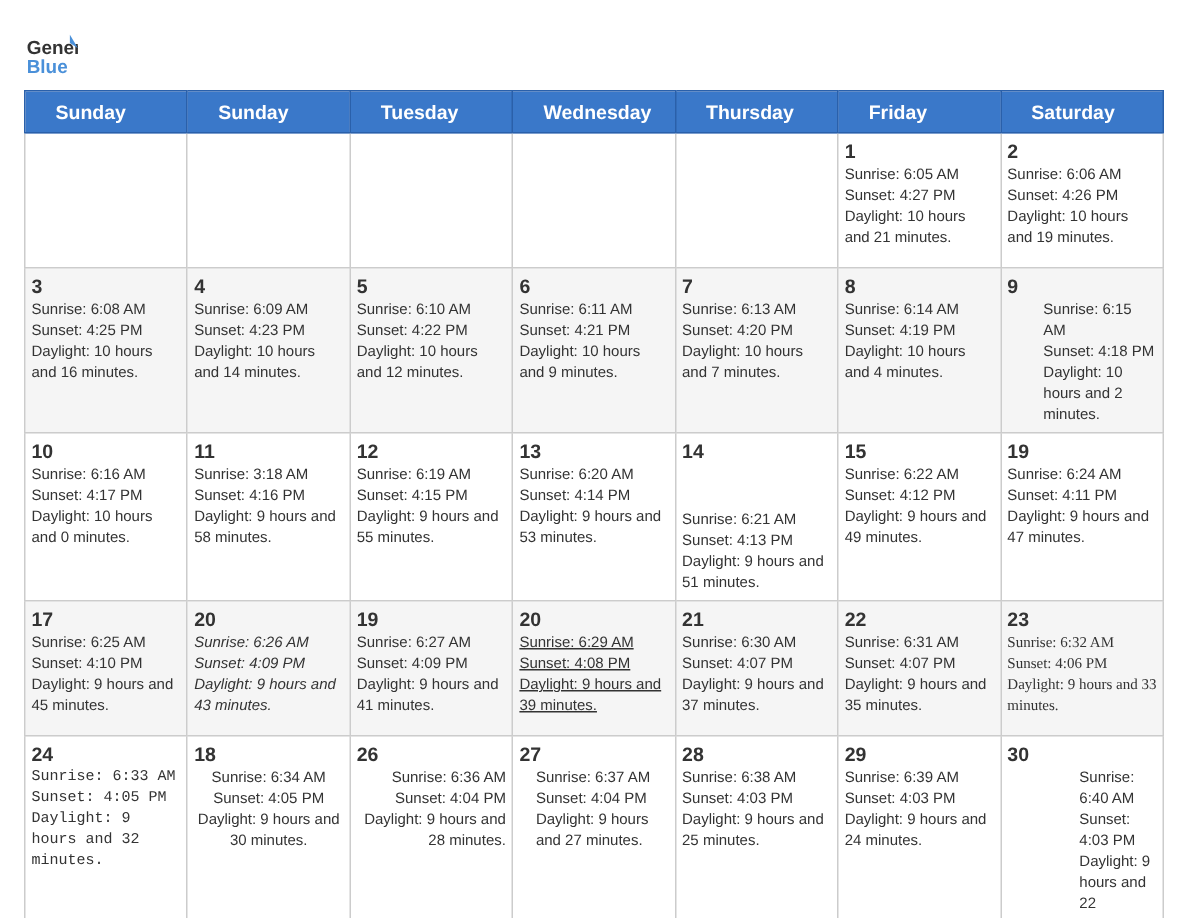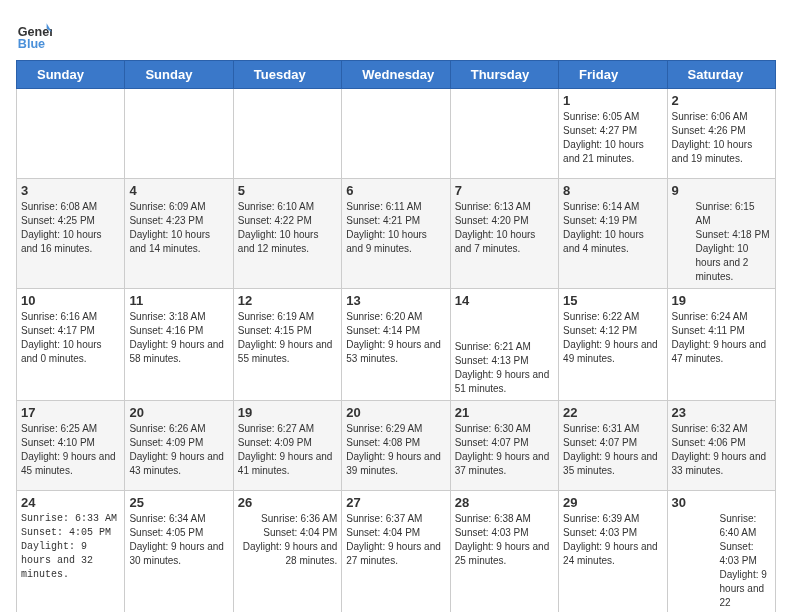--- a/index.html
+++ b/index.html
@@ -217,77 +217,77 @@
       </tr>
       <tr>
         <td class="alt-row">
           <div class="day-number">17</div>
           <div class="day-info" style="white-space: pre-line;">Sunrise: 6:25 AM
 Sunset: 4:10 PM
 Daylight: 9 hours and 45 minutes.</div>
         </td>
         <td class="alt-row">
           <div class="day-number">20</div>
-          <div class="day-info" style="white-space: pre-line;">Sunrise: 6:26 AM
+          <div class="day-info" style="white-space: pre-line; font-style: italic;">Sunrise: 6:26 AM
 Sunset: 4:09 PM
 Daylight: 9 hours and 43 minutes.</div>
         </td>
         <td class="alt-row">
           <div class="day-number">19</div>
           <div class="day-info" style="white-space: pre-line;">Sunrise: 6:27 AM
 Sunset: 4:09 PM
 Daylight: 9 hours and 41 minutes.</div>
         </td>
         <td class="alt-row">
           <div class="day-number">20</div>
-          <div class="day-info" style="white-space: pre-line;">Sunrise: 6:29 AM
+          <div class="day-info" style="white-space: pre-line; text-decoration: underline;">Sunrise: 6:29 AM
 Sunset: 4:08 PM
 Daylight: 9 hours and 39 minutes.</div>
         </td>
         <td class="alt-row">
           <div class="day-number">21</div>
           <div class="day-info" style="white-space: pre-line;">Sunrise: 6:30 AM
 Sunset: 4:07 PM
 Daylight: 9 hours and 37 minutes.</div>
         </td>
         <td class="alt-row">
           <div class="day-number">22</div>
           <div class="day-info" style="white-space: pre-line;">Sunrise: 6:31 AM
 Sunset: 4:07 PM
 Daylight: 9 hours and 35 minutes.</div>
         </td>
         <td class="alt-row">
           <div class="day-number">23</div>
-          <div class="day-info" style="white-space: pre-line;">Sunrise: 6:32 AM
+          <div class="day-info" style="white-space: pre-line; font-family: Liberation Serif, serif;">Sunrise: 6:32 AM
 Sunset: 4:06 PM
 Daylight: 9 hours and 33 minutes.</div>
         </td>
       </tr>
       <tr>
         <td>
           <div class="day-number">24</div>
           <div class="day-info" style="white-space: pre-line; font-family: Liberation Mono, monospace;">Sunrise: 6:33 AM
 Sunset: 4:05 PM
 Daylight: 9 hours and 32 minutes.</div>
         </td>
         <td>
-          <div class="day-number">25</div>
-          <div class="day-info" style="white-space: pre-line;">Sunrise: 6:34 AM
+          <div class="day-number">18</div>
+          <div class="day-info" style="white-space: pre-line; text-align: center;">Sunrise: 6:34 AM
 Sunset: 4:05 PM
 Daylight: 9 hours and 30 minutes.</div>
         </td>
         <td>
           <div class="day-number">26</div>
           <div class="day-info" style="white-space: pre-line; text-align: right;">Sunrise: 6:36 AM
 Sunset: 4:04 PM
 Daylight: 9 hours and 28 minutes.</div>
         </td>
         <td>
           <div class="day-number">27</div>
-          <div class="day-info" style="white-space: pre-line;">Sunrise: 6:37 AM
+          <div class="day-info" style="white-space: pre-line; margin-left: 11px;">Sunrise: 6:37 AM
 Sunset: 4:04 PM
 Daylight: 9 hours and 27 minutes.</div>
         </td>
         <td>
           <div class="day-number">28</div>
           <div class="day-info" style="white-space: pre-line;">Sunrise: 6:38 AM
 Sunset: 4:03 PM
 Daylight: 9 hours and 25 minutes.</div>
         </td>
         <td>

